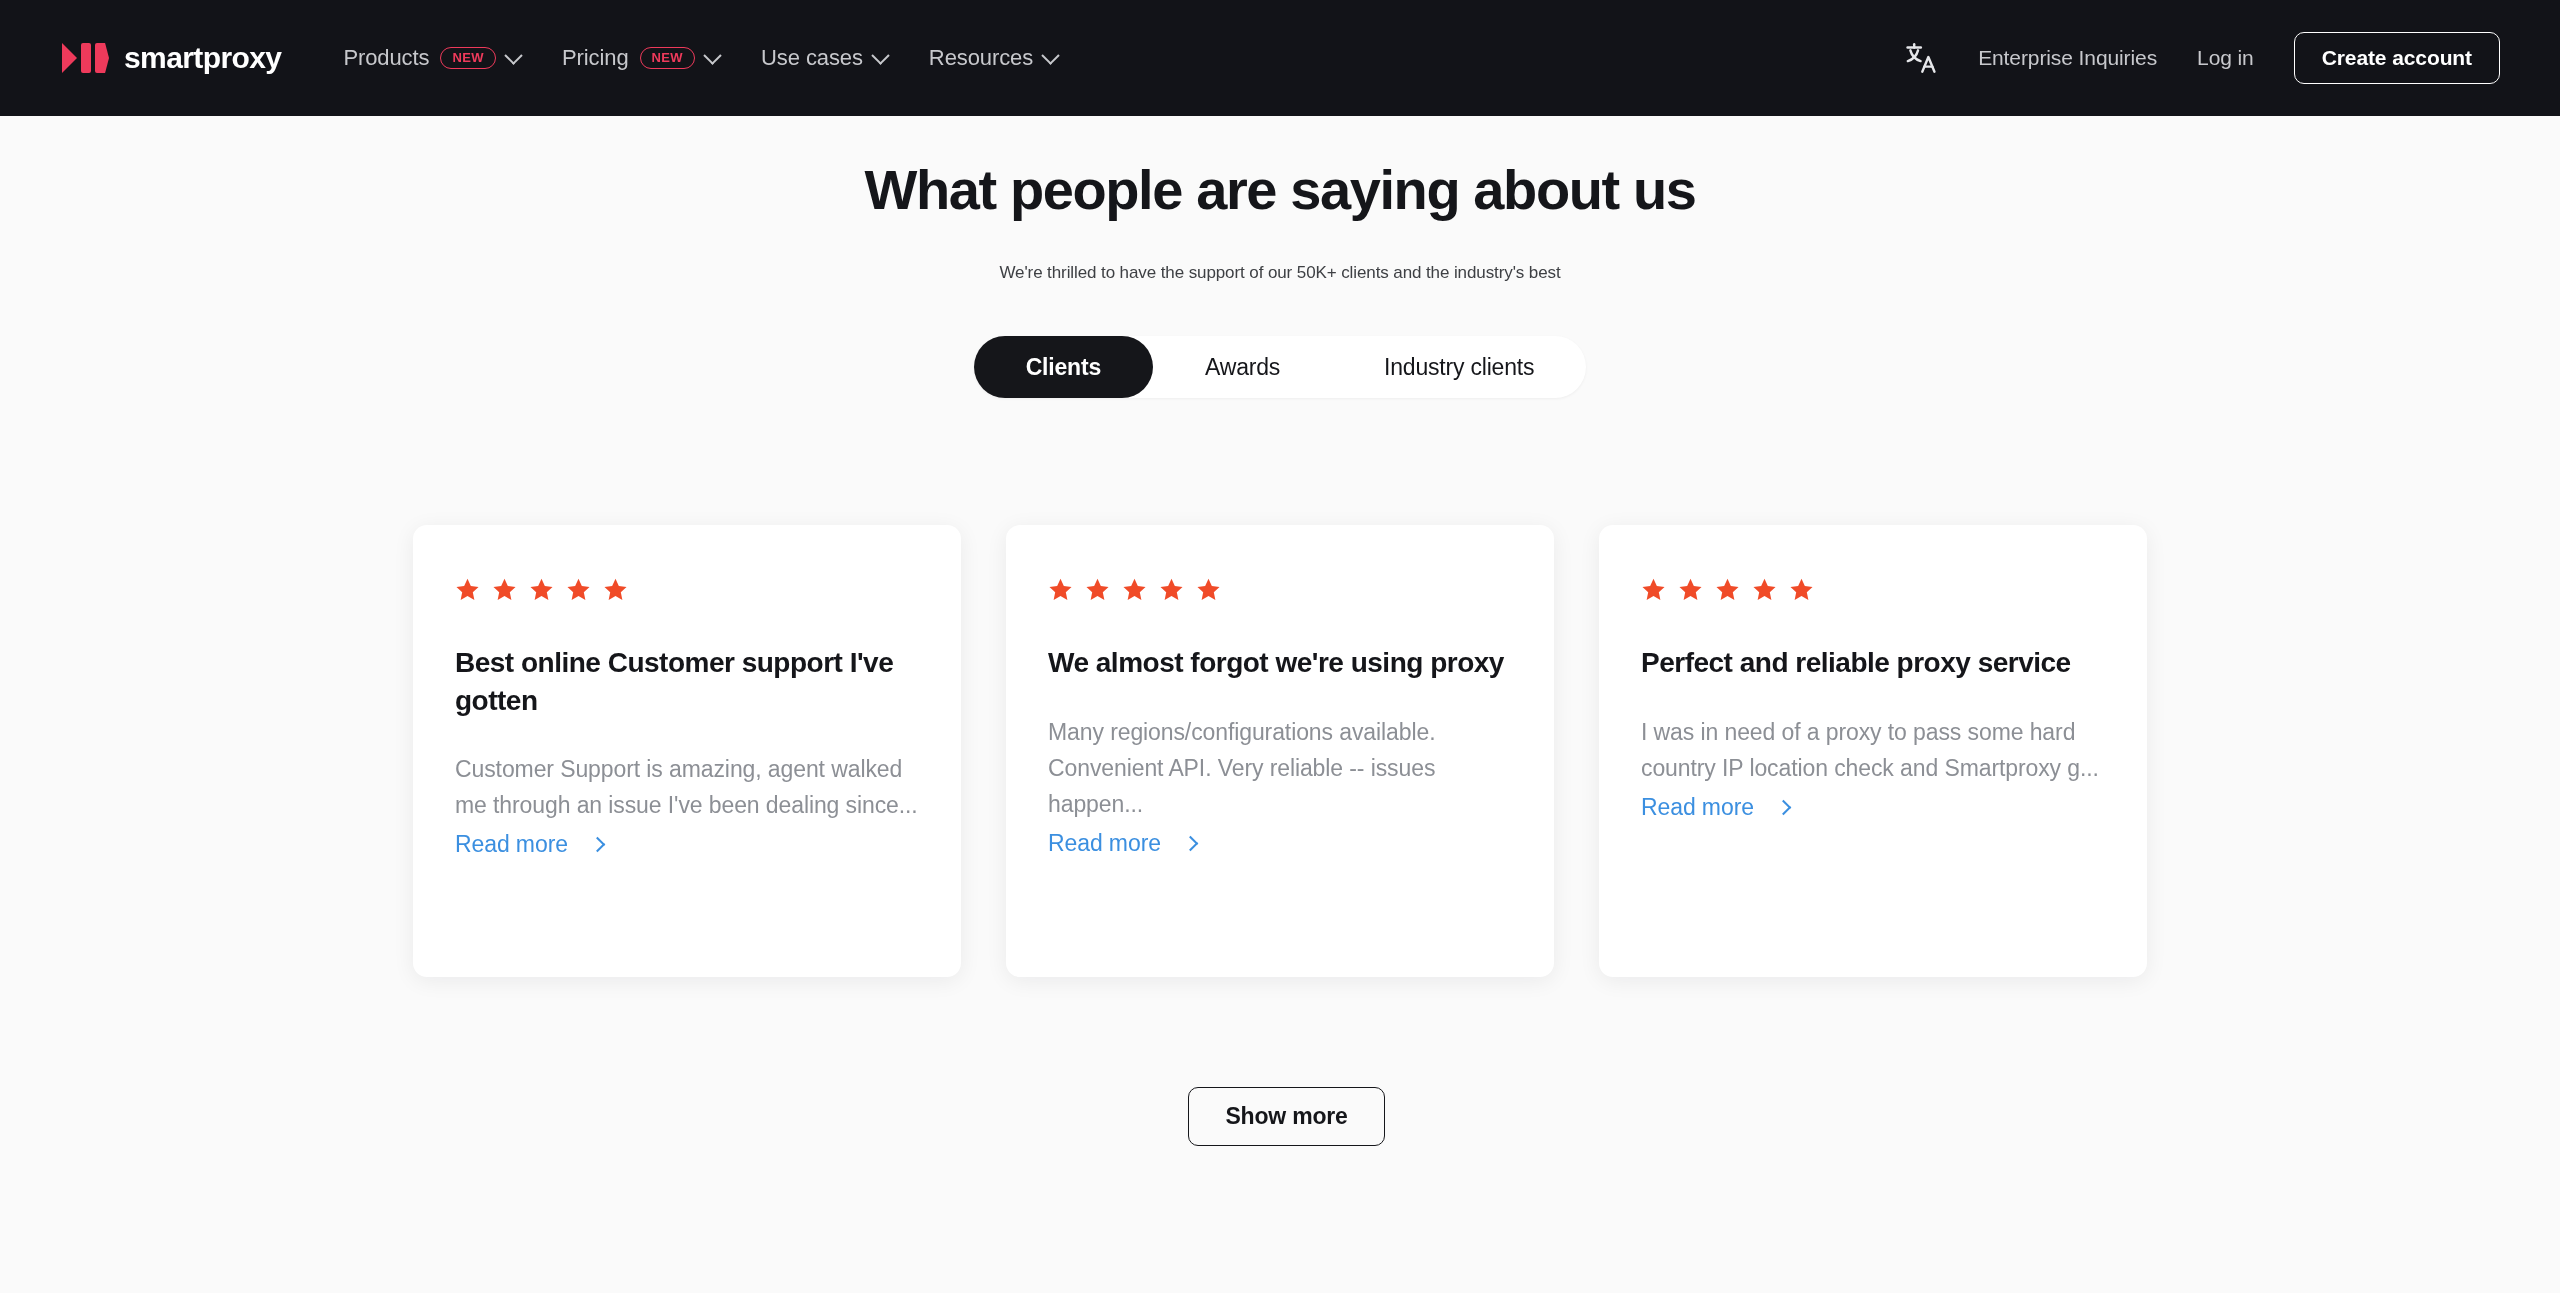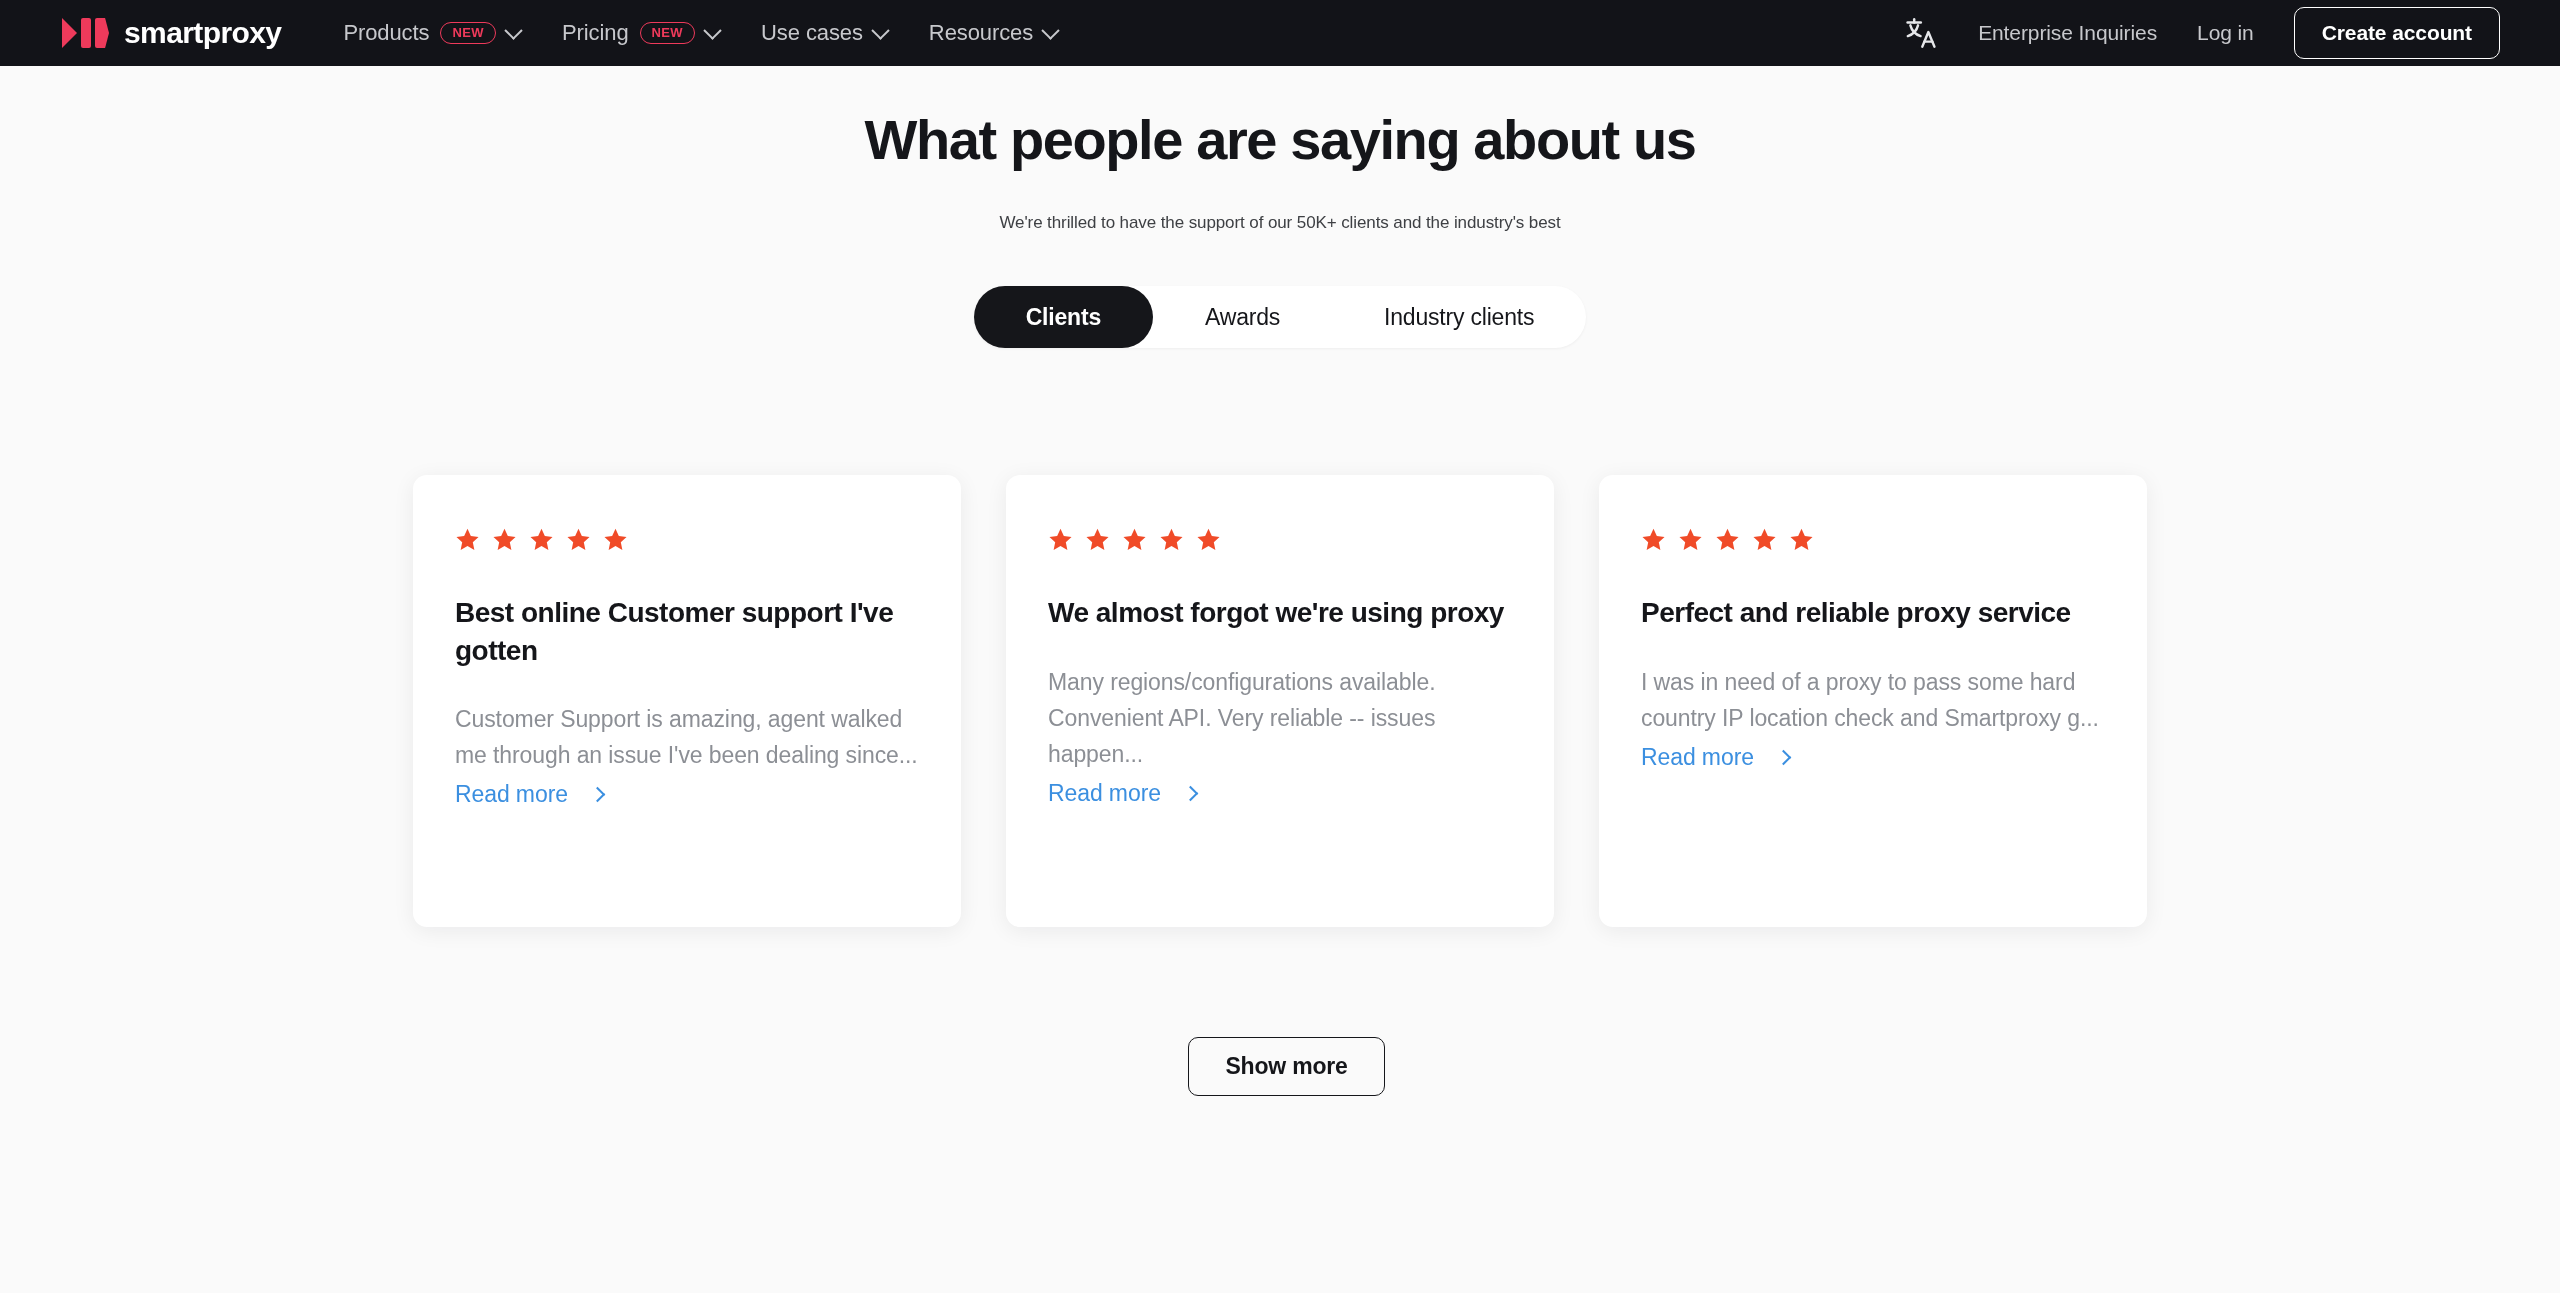--- a/index.html
+++ b/index.html
@@ -6,21 +6,21 @@
   * { margin:0; padding:0; box-sizing:border-box; }
   html, body {
     width:2560px; height:1293px;
     background:#fafafa;
     font-family:"Liberation Sans", sans-serif;
     overflow:hidden;
   }
 
   
   .navbar{
-    height:66px; width:100%;
+    height:116px; width:100%;
     background:#121318;
     display:flex; align-items:center;
     padding:0 60px 0 62px;
     position:relative;
   }
   .nav-left{ display:flex; align-items:center; }
   .logo{ display:flex; align-items:center; gap:15px; margin-right:62px; cursor:pointer; }
   .logo-mark{ display:flex; align-items:center; gap:4px; }
   .logo-tri{
     width:15px; height:30px; background:#EE3A5B;

